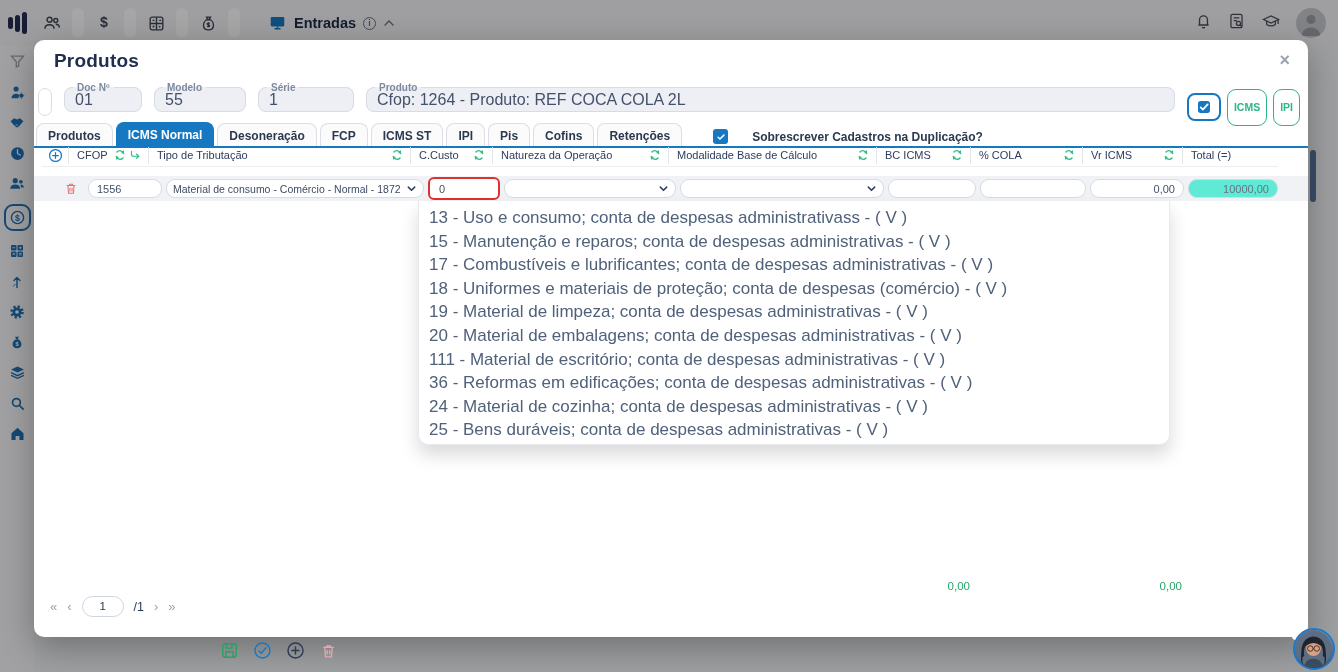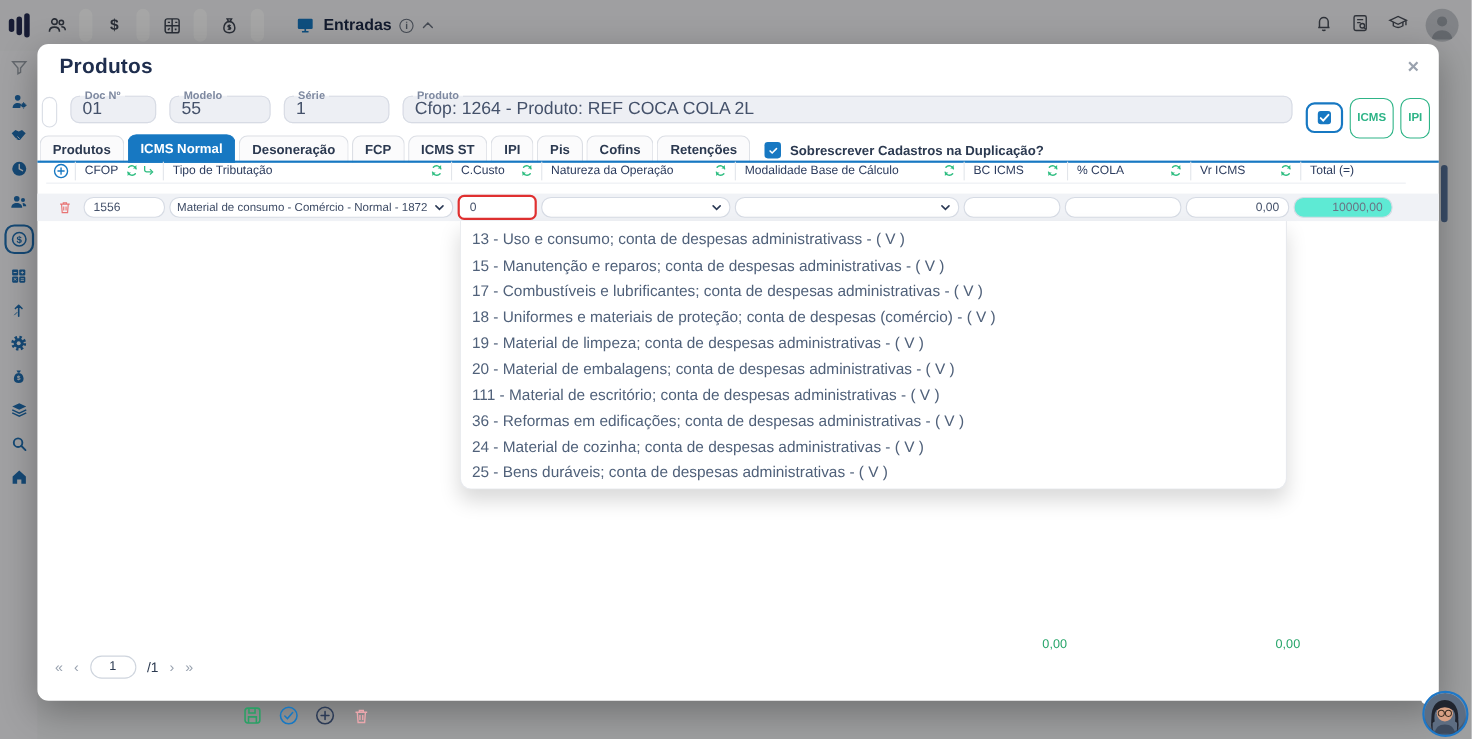--- a/index.html
+++ b/index.html
@@ -39,41 +39,41 @@
   .ff .val { font-size:16px; color:#44516a; line-height:13px; padding-left:2px; }
   .grow { flex:1; }
   .hdr-btns { display:flex; gap:6px; align-items:center; margin-top:7px; }
   .chkbtn { width:34px; height:28px; border:2px solid #1778c2; border-radius:8px; display:flex; align-items:center; justify-content:center; background:#fff; }
   .pill-btn { border:1.6px solid #2eb487; color:#2eb487; border-radius:9px; font-size:10.5px; font-weight:bold; padding:12px 6px; background:#fff; line-height:1; }
 
   .m-tabs { position:absolute; left:2px; right:8px; top:82px; height:26px; display:flex; align-items:flex-end; gap:3px; }
   .tab { border:1px solid #dcdfe5; border-bottom:none; border-radius:8px 8px 0 0; background:#fbfbfc; color:#2b3950; font-size:12px; font-weight:bold; padding:0 11px; height:25px; line-height:24px; }
   .tab.active { background:#1778c2; border-color:#1778c2; color:#fff; height:26px; line-height:25px; }
   .tabline { position:absolute; left:0; right:0; top:106px; height:2px; background:#1778c2; }
-  .dupl { display:flex; align-items:center; gap:8px; margin-left:10px; margin-bottom:4px; }
+  .dupl { display:flex; align-items:center; gap:24px; margin-left:28px; margin-bottom:4px; }
   .chk-sq { width:15px; height:15px; border-radius:3px; background:#1778c2; display:flex; align-items:center; justify-content:center; }
   .dupl span.txt { font-size:12px; color:#2b3950; font-weight:bold; }
 
   .thead { position:absolute; left:8px; top:104px; height:23px; display:flex; align-items:center; border-bottom:1px solid #eceef2; }
   .hc { display:flex; align-items:center; gap:4px; height:17px; border-left:1px solid #e2e5ea; padding-left:8px; font-size:11px; color:#2c3c5e; }
   .hc.first { border-left:none; padding-left:0; justify-content:center; }
   .hic { margin-left:auto; margin-right:7px; display:flex; align-items:center; gap:3px; }
 
-  .trow { position:absolute; left:0; right:0; top:136px; height:25px; background:#f0f2f6; display:flex; align-items:center; gap:4px; padding-left:12px; }
+  .trow { position:absolute; left:0; right:0; top:136px; height:25px; background:#f0f2f6; display:flex; align-items:center; gap:4px; padding-left:24px; }
   .tin { height:19px; border:1px solid #d6dbe4; border-radius:9px; background:#fff; font-size:11px; color:#44516a; padding:0 8px; font-family:"Liberation Sans",sans-serif; outline:none; }
   .sel { height:19px; border:1px solid #d6dbe4; border-radius:9px; background:#fff; display:flex; align-items:center; font-size:10.5px; color:#3e4c66; padding:0 6px; }
   .sel .sv { flex:1; white-space:nowrap; overflow:hidden; }
   .redbox { border:2px solid #e03030; border-radius:6px; background:#fff; display:flex; align-items:center; height:23px; padding:0 1px; }
   .redbox .tin { border:none; height:17px; width:66px; }
   .right { text-align:right; }
   .ro { background:#5eead4; color:#6a7384; }
   .cellicon { width:26px; display:flex; justify-content:center; }
 
   .ddown { position:absolute; left:384px; top:161px; width:752px; height:244px; background:#fff; border:1px solid #e8eaee; border-top:none; border-radius:0 0 10px 10px; box-shadow:0 10px 18px rgba(0,0,0,.15); z-index:12; padding-top:5px; }
-  .opt { height:23.6px; line-height:23.6px; padding-left:10px; font-size:14px; color:#50617a; white-space:nowrap; overflow:hidden; }
+  .opt { height:23.6px; line-height:23.6px; padding-left:10px; font-size:17px; color:#50617a; white-space:nowrap; overflow:hidden; }
 
   .total-green { position:absolute; top:540px; width:80px; text-align:right; font-size:11.5px; color:#27a56a; }
   .tg1 { left:856px; } .tg2 { left:1068px; }
 
   .m-pag { position:absolute; left:16px; top:556px; display:flex; align-items:center; gap:10px; color:#9aa3b0; font-size:13px; }
   .pag-pill { width:42px; height:21px; border:1px solid #cfd5de; border-radius:11px; text-align:center; line-height:19px; font-size:11.5px; color:#2b3950; background:#fff; }
   .pag-total { color:#2b3950; font-size:12.5px; }
 
   .footerbar { position:absolute; left:219px; top:640px; display:flex; gap:12px; z-index:10; }
   .fbtn { width:21px; height:21px; display:flex; align-items:center; justify-content:center; }

